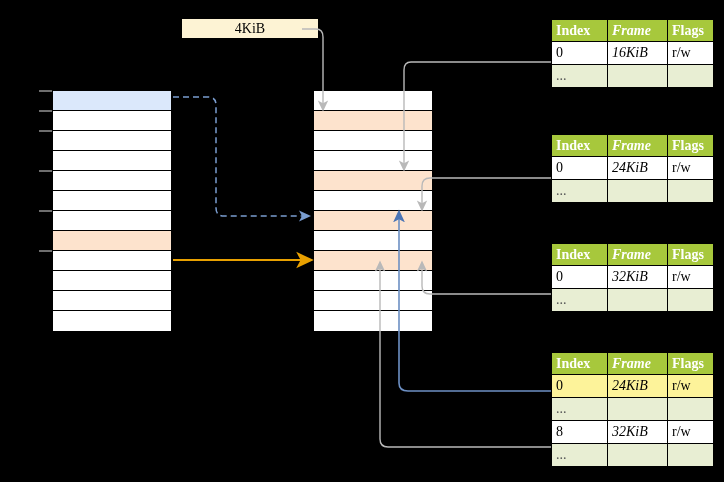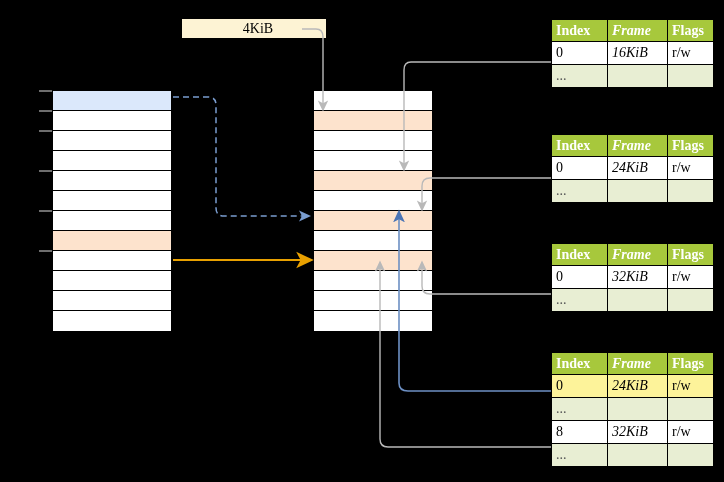--- a/index.html
+++ b/index.html
@@ -31,21 +31,21 @@
   .ptable th{background:#a7c83c;color:#fff;font-weight:bold;height:22px;}
   .ptable tr.ell td{background:#e8eed3;color:#555;}
   .ptable td.hl{background:#fdf39a;}
   .colA{width:56px;} .colB{width:60px;font-style:italic;} .colC{width:46px;}
 </style>
 </head>
 <body>
 
 <div id="stage">
 
-  <div class="sizelabel" style="left:182px;top:19px;width:136px;padding-left:8px;">4KiB</div>
+  <div class="sizelabel" style="left:182px;top:19px;width:136px;">4KiB</div>
 
   <div class="memcol" id="leftcol" style="left:52px;top:90px;width:120px;height:240px;">
       <div class="memrow blue"></div>
       <div class="memrow"></div>
       <div class="memrow"></div>
       <div class="memrow"></div>
       <div class="memrow"></div>
       <div class="memrow"></div>
       <div class="memrow"></div>
       <div class="memrow peach"></div>

